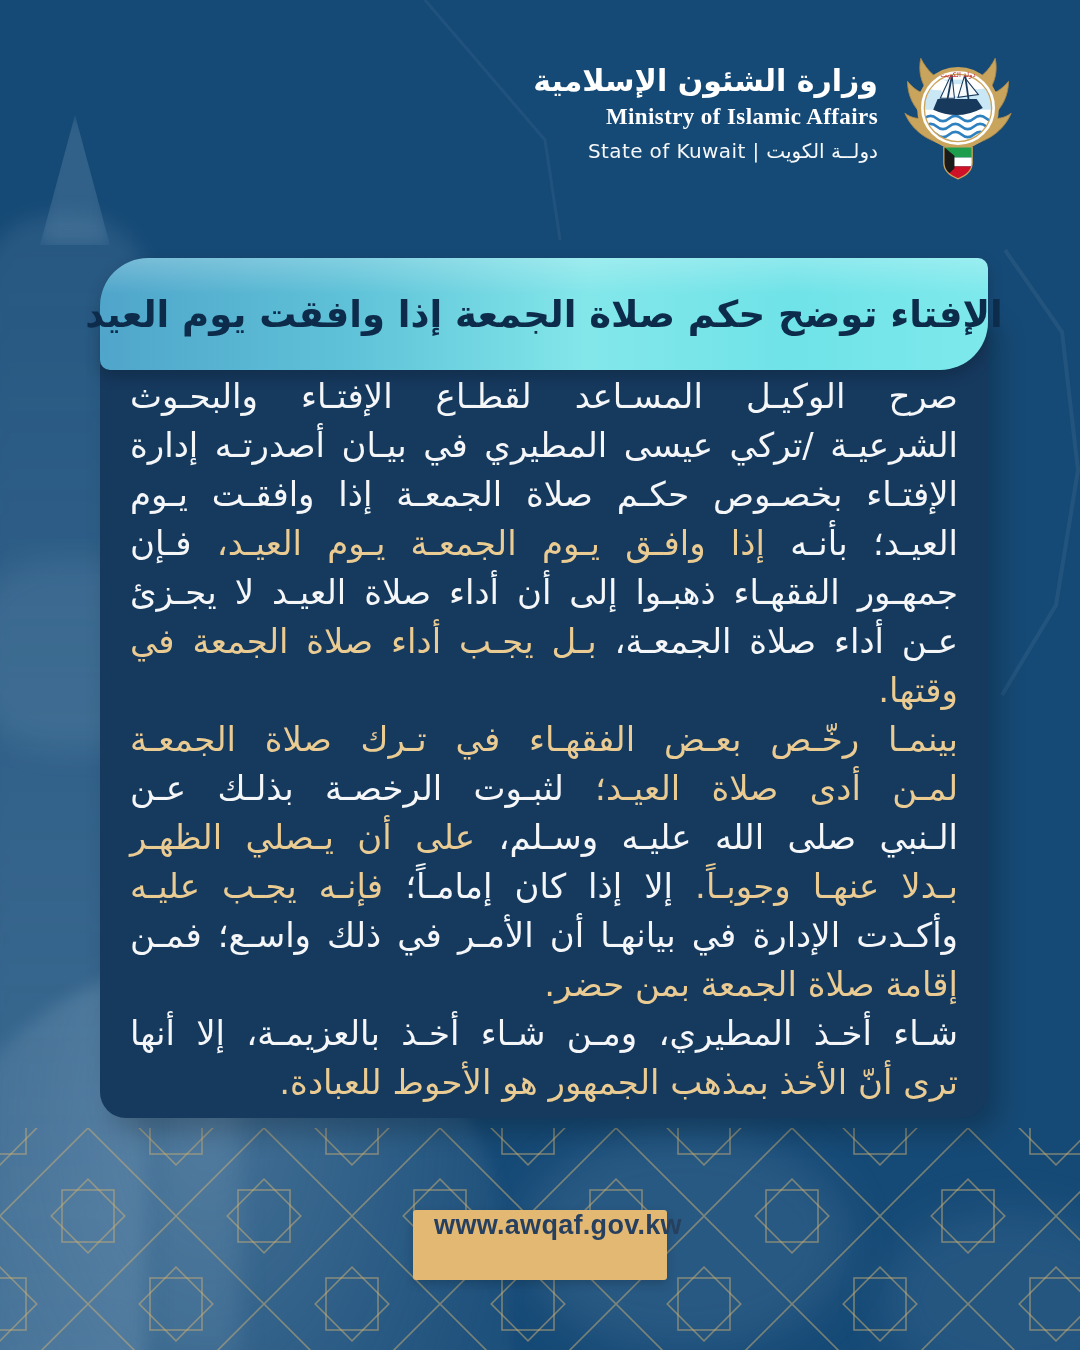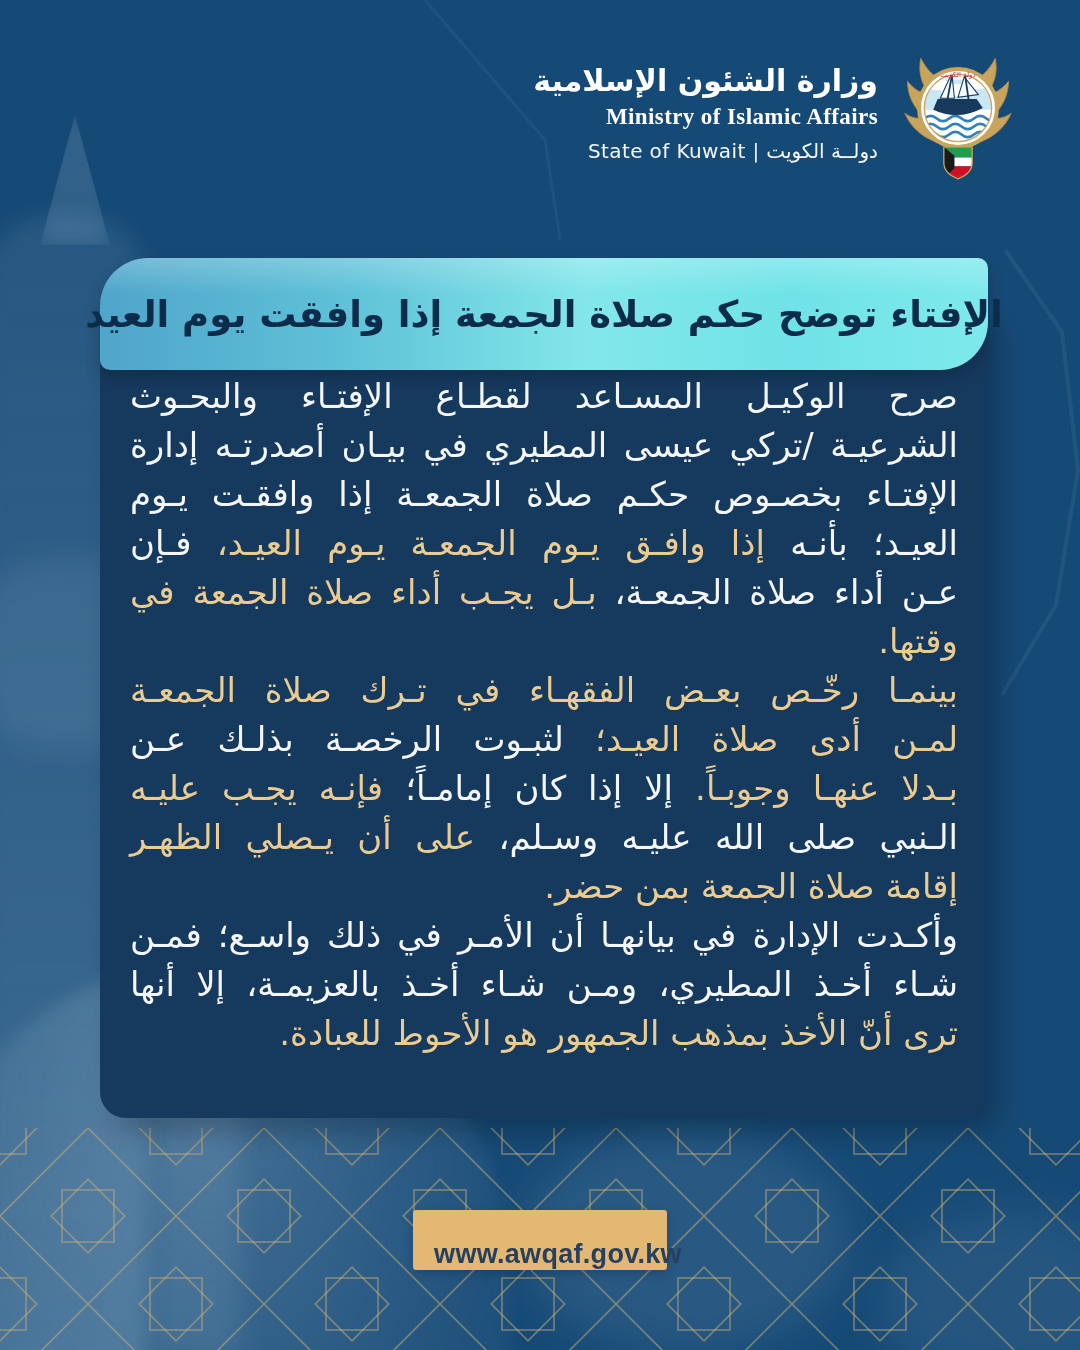--- a/index.html
+++ b/index.html
@@ -86,23 +86,23 @@
     text-align:justify;text-align-last:justify;
     color:var(--body-white);
   }
   .body-line.para-end{text-align-last:right;}
   .body-line .white{color:var(--body-white);}
   .body-line .gold{color:var(--body-gold);}
 
   
   .url-button{
     position:absolute;top:1210px;left:50%;transform:translateX(-50%);
-    width:254px;height:60px;border-radius:3px;
+    width:254px;height:70px;border-radius:3px;
     background:var(--button-bg);
-    display:flex;align-items:flex-end;justify-content:center;
+    display:flex;align-items:flex-start;justify-content:center;
     z-index:6;box-shadow:0 4px 10px rgba(0,0,0,.18);padding-left:36px;
   }
   .url-button span{
     font-family:"Liberation Sans",sans-serif;
     font-size:27px;font-weight:600;color:var(--button-text);letter-spacing:.3px;
   }
 </style>
 </head>
 <body>
 
@@ -202,28 +202,29 @@
 <div class="title-banner">
   <div class="title">الإفتاء توضح حكم صلاة الجمعة إذا وافقت يوم العيد</div>
 </div>
 
 <div class="fatwa-card">
   <div>
       <div class="body-line"><span class="white">صرح الوكيـل المسـاعد لقطـاع الإفتـاء والبحـوث</span></div>
       <div class="body-line"><span class="white">الشرعيـة /تركي عيسى المطيري في بيـان أصدرتـه إدارة</span></div>
       <div class="body-line"><span class="white">الإفتـاء بخصـوص حكـم صلاة الجمعـة إذا وافقـت يـوم</span></div>
       <div class="body-line"><span class="white">العيـد؛ بأنـه </span><span class="gold">إذا وافـق يـوم الجمعـة يـوم العيـد،</span><span class="white"> فـإن</span></div>
+      <div class="body-line"><span class="white">جمهـور الفقهـاء ذهبـوا إلى أن أداء صلاة العيـد لا يجـزئ</span></div>
       <div class="body-line"><span class="white">عـن أداء صلاة الجمعـة، </span><span class="gold">بـل يجـب أداء صلاة الجمعة في</span></div>
       <div class="body-line para-end"><span class="gold">وقتها.</span></div>
       <div class="body-line"><span class="gold">بينمـا رخّـص بعـض الفقهـاء في تـرك صلاة الجمعـة</span></div>
       <div class="body-line"><span class="gold">لمـن أدى صلاة العيـد؛ </span><span class="white">لثبـوت الرخصـة بذلـك عـن</span></div>
+      <div class="body-line"><span class="white">الـنبي صلى الله عليـه وسـلم، </span><span class="gold">على أن يـصلي الظهـر</span></div>
       <div class="body-line"><span class="gold">بـدلا عنهـا وجوبـاً. </span><span class="white">إلا إذا كان إمامـاً؛ </span><span class="gold">فإنـه يجـب عليـه</span></div>
-      <div class="body-line"><span class="white">الـنبي صلى الله عليـه وسـلم، </span><span class="gold">على أن يـصلي الظهـر</span></div>
+      <div class="body-line"><span class="white">وأكـدت الإدارة في بيانهـا أن الأمـر في ذلك واسـع؛ فمـن</span></div>
       <div class="body-line para-end"><span class="gold">إقامة صلاة الجمعة بمن حضر.</span></div>
-      <div class="body-line"><span class="white">وأكـدت الإدارة في بيانهـا أن الأمـر في ذلك واسـع؛ فمـن</span></div>
       <div class="body-line"><span class="white">شـاء أخـذ المطيري، ومـن شـاء أخـذ بالعزيمـة، إلا أنها</span></div>
       <div class="body-line para-end"><span class="gold">ترى أنّ الأخذ بمذهب الجمهور هو الأحوط للعبادة.</span></div>
     </div>
 </div>
 
 <div class="url-button">
   <span>www.awqaf.gov.kw</span>
 </div>
 
 </body></html>

